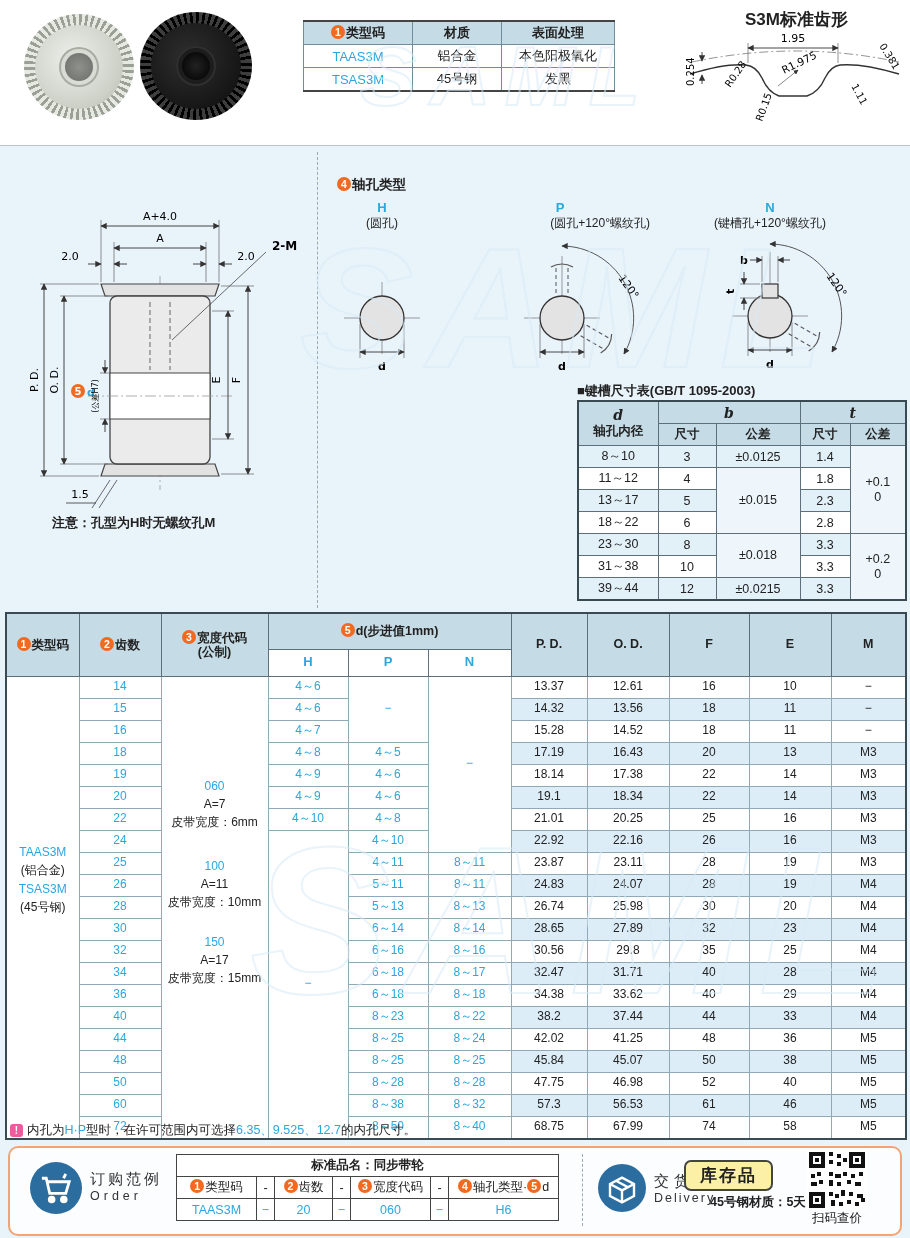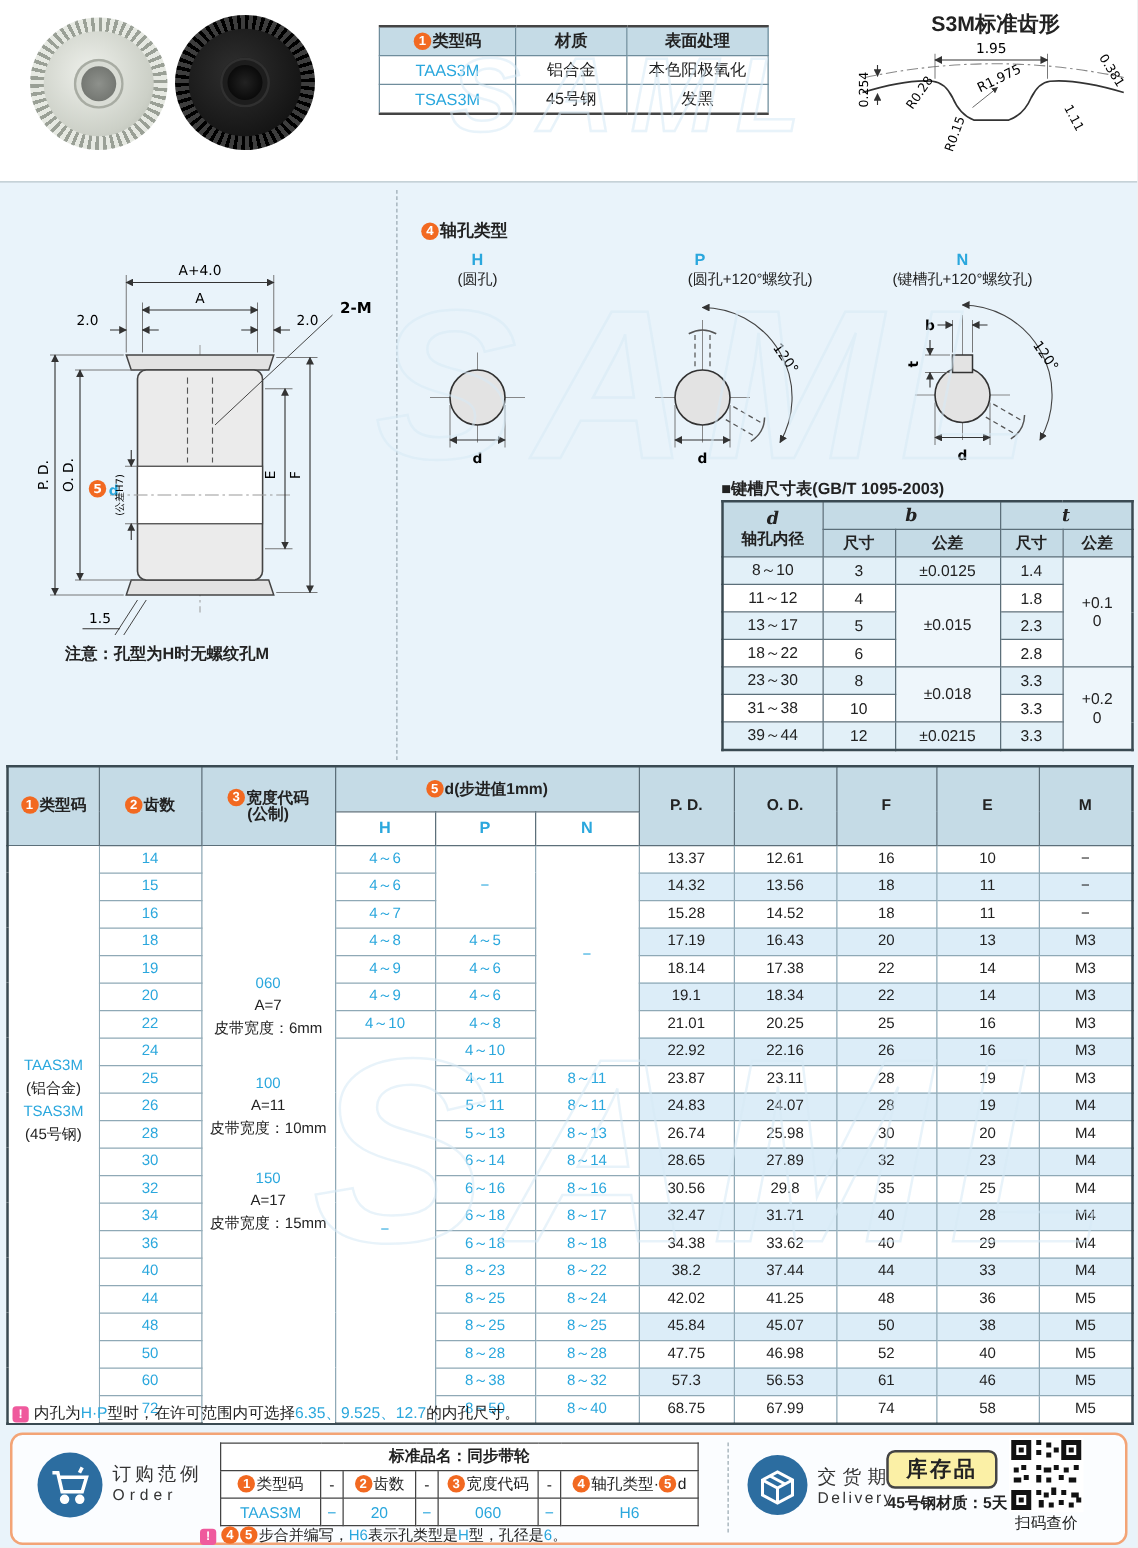--- a/index.html
+++ b/index.html
@@ -642,39 +642,36 @@
         <td class="cyan">TAAS3M</td>
         <td class="cyan">−</td>
         <td class="cyan">20</td>
         <td class="cyan">−</td>
         <td class="cyan">060</td>
         <td class="cyan">−</td>
         <td class="cyan">H6</td>
       </tr>
     </tbody>
       </table>
-    <div id="ordernote" class="abs" style="left:150px;top:72px;">
-      <span class="alert">!</span><span class="nc">4</span><span class="nc">5</span><span><span>步合并编写，</span><span class="seg-cyan">H6</span><span>表示孔类型是</span><span class="seg-cyan">H</span><span>型，孔径是</span><span class="seg-cyan">6</span><span>。</span></span>
-    </div>
     <div class="vdash" style="left:572px;top:6px;height:72px;"></div>
     <div class="bigicon" style="left:588px;top:16px;width:48px;height:48px;">
       <svg width="48" height="48" viewBox="0 0 24 24">
           <g stroke="#fff" stroke-width="1.2" fill="none">
             <path d="M6,10 l6,-3.2 6,3.2 v6 l-6,3.2 -6,-3.2 z"></path>
             <path d="M6,10 l6,3.2 6,-3.2"></path>
             <path d="M12,13.2 v6"></path>
             <path d="M9,8.4 l6,3.2"></path>
           </g>
         </svg>
     </div>
     <div class="abs" style="left:644px;top:24px;">
       <div class="cnlabel" style="letter-spacing:5px;">交货期</div>
       <div class="enlabel" style="letter-spacing:2px;">Delivery</div>
     </div>
-    <div class="abs" style="left:699px;top:12px;">
+    <div class="abs" style="left:674px;top:12px;">
       <span id="stockbadge">库存品</span>
     </div>
     <div id="stocknote" class="abs" style="left:700px;top:46px;">45号钢材质：5天</div>
     <svg class="abs" style="left:797px;top:2px;" width="60" height="60" viewBox="0 0 30 30">
       <rect x="0" y="0" width="30" height="30" fill="#fff"></rect>
       <g fill="#111">
         <path d="M1,1h8v8h-8z M21,1h8v8h-8z M1,21h8v8h-8z"></path>
         <path d="M11,1h2v2h-2z M15,2h2v2h-2z M11,5h2v2h-2z M15,6h2v2h-2z M18,4h2v2h-2z M11,11h2v2h-2z M14,12h3v2h-3z M18,11h2v2h-2z M22,12h2v2h-2z M26,11h2v2h-2z M2,12h2v2h-2z M5,11h2v2h-2z M11,15h2v3h-2z M15,16h2v2h-2z M20,15h2v2h-2z M24,16h3v2h-3z M2,16h3v2h-3z M6,15h2v2h-2z M11,21h2v2h-2z M14,22h2v2h-2z M17,20h2v3h-2z M21,21h2v2h-2z M25,22h3v2h-3z M12,25h2v3h-2z M16,26h2v2h-2z M20,25h2v2h-2z M24,26h2v2h-2z M27,24h2v2h-2z"></path>
       </g>
       <g fill="#fff">

